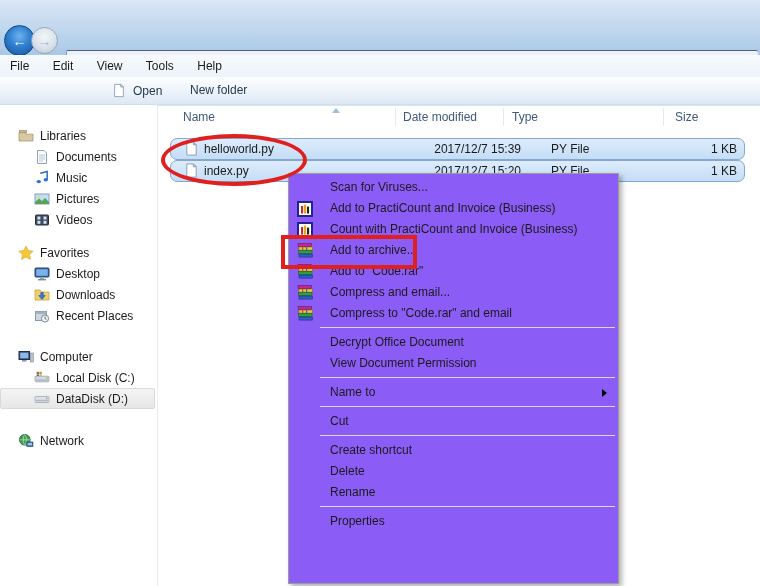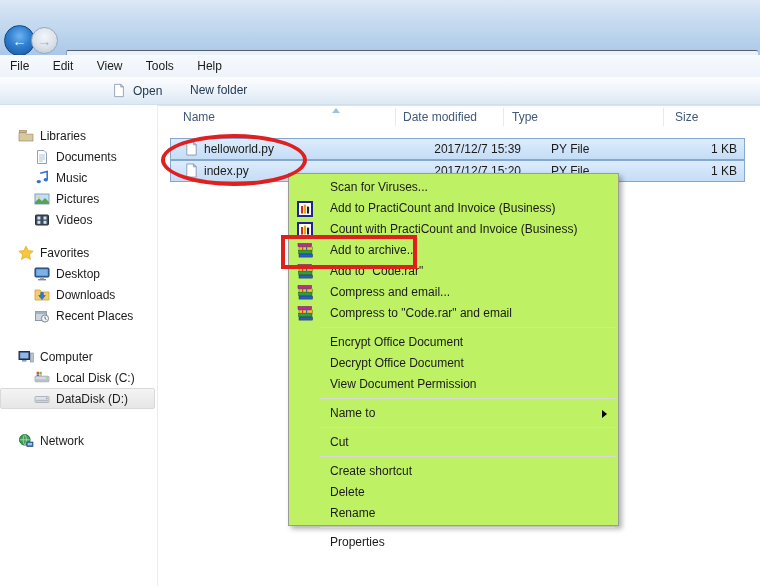--- a/index.html
+++ b/index.html
@@ -56,30 +56,30 @@
 
   
   .main{position:absolute;left:158px;top:105px;width:602px;height:481px;background:#fff;}
   .lhead{position:absolute;left:0;top:0;width:602px;height:22px;background:#fff;
     border-top:1px solid #d6e5f5;color:#41597a;}
   .lhead .hl{position:absolute;top:4px;}
   .hsep{position:absolute;top:2px;width:1px;height:18px;background:#e3eaf2;}
   .sortarrow{position:absolute;left:174px;top:2px;width:0;height:0;
     border-left:4px solid transparent;border-right:4px solid transparent;border-bottom:5px solid #9cc0e2;}
   .frow{position:absolute;left:12px;width:573px;height:20px;
-    background:linear-gradient(180deg,#ddecfc,#c4ddf6);border:1px solid #86a7d0;border-radius:0;
+    background:linear-gradient(180deg,#ddecfc,#c4ddf6);border:1px solid #86a7d0;border-radius:7px;
     display:flex;align-items:center;}
   .frow .ficon{position:absolute;left:13px;top:2px;width:15px;height:15px;}
   .fname{position:absolute;left:33px;top:3px;}
   .fdate{position:absolute;left:230px;width:120px;top:3px;text-align:right;}
   .ftype{position:absolute;left:380px;top:3px;}
   .fsize{position:absolute;right:7px;top:3px;text-align:right;}
 
   
-  .cmenu{position:absolute;left:288px;top:173px;width:331px;height:353px;background:#bef264;
+  .cmenu{position:absolute;left:288px;top:173px;width:331px;height:411px;background:#8b5cf6;
     border:1px solid #9b9b9b;box-shadow:3px 3px 5px rgba(0,0,0,.3);box-sizing:border-box;
     padding:3px 0;z-index:40;}
   .ci{position:relative;height:21px;line-height:21px;padding-left:41px;white-space:nowrap;cursor:default;}
   .ci .cicon{position:absolute;left:8px;top:2.5px;width:16px;height:16px;}
   .csep{height:1px;background:#d9d9d9;margin:3px 3px 4px 31px;}
   .subarrow{position:absolute;right:11px;top:6.5px;width:0;height:0;
     border-top:4px solid transparent;border-bottom:4px solid transparent;border-left:5px solid #000;}
 
   
   .ann{position:absolute;z-index:60;pointer-events:none;}
@@ -366,23 +366,20 @@
             <rect x="9" y="4.2" width="1.2" height="2.7" fill="#2b5fc0"></rect>
             <rect x="1.5" y="7.5" width="13.5" height="3.1" fill="#2f9e3f" stroke="#135c1f" stroke-width=".5"></rect>
             <rect x="2" y="11" width="13.5" height="3.1" fill="#2b5fc0" stroke="#122f6b" stroke-width=".5"></rect>
           </svg></span>
       <span>Compress to "Code.rar" and email</span>
     </div>
 
     <div class="csep"></div>
 
     <div class="ci">
-      <span>Encrypt Office Document</span>
-    </div>
-    <div class="ci">
       <span>Decrypt Office Document</span>
     </div>
     <div class="ci">
       <span>View Document Permission</span>
     </div>
 
     <div class="csep"></div>
 
     <div class="ci">
       <span>Name to</span>

